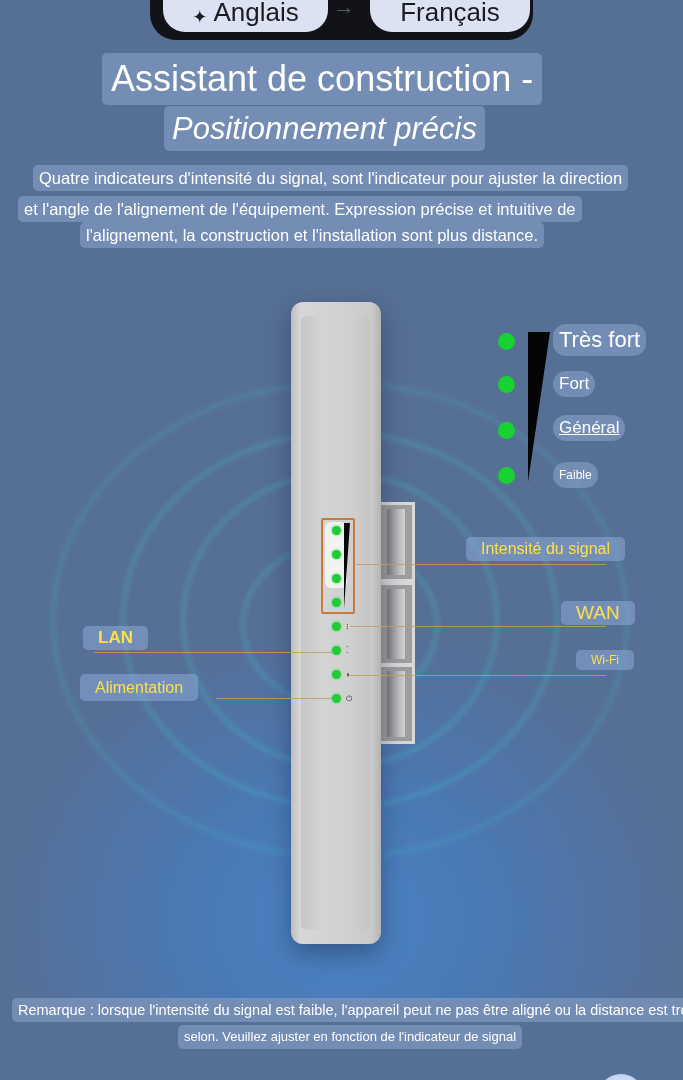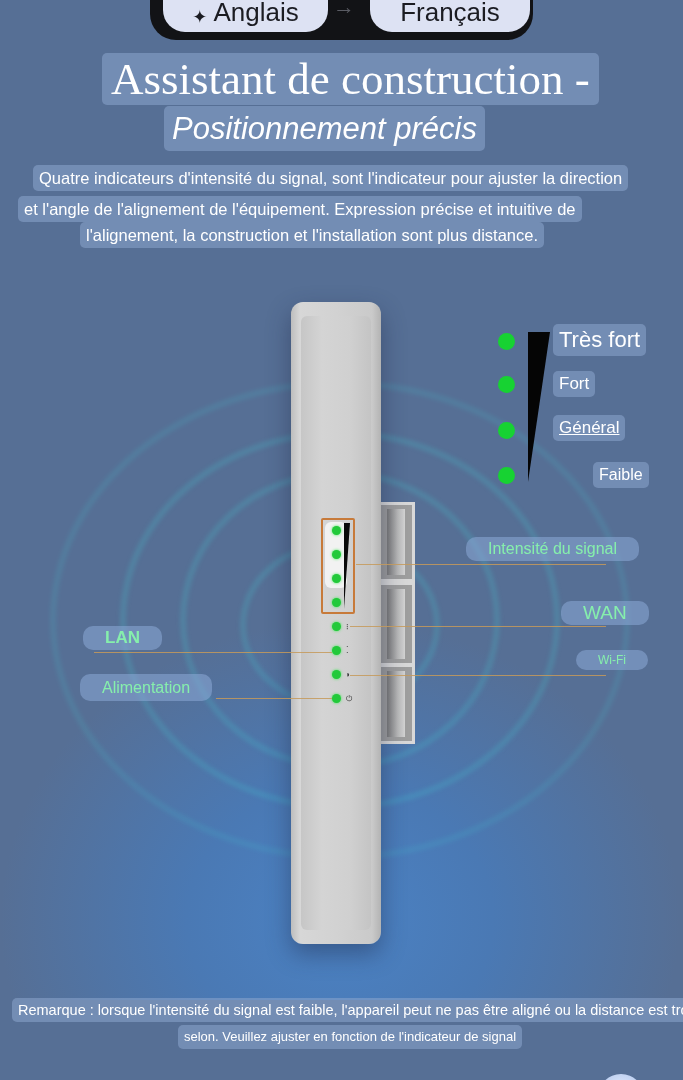--- a/index.html
+++ b/index.html
@@ -31,21 +31,21 @@
   }
   .lang-src { left: 163px; width: 165px; }
   .lang-dst { left: 370px; width: 160px; }
   .lang-arrow { position: absolute; left: 333px; top: -6px; color: #5a5c64; font-size: 22px; }
   .sparkle { font-size: 18px; margin-right: 6px; }
 
   .hl { background: rgba(140,165,205,0.55); border-radius: 5px; display: inline-block; }
 
   .title1 {
     position: absolute; left: 102px; top: 53px; height: 52px; padding: 0 9px;
-    font-size: 45px; line-height: 52px; color: #fff; font-family: Liberation Serif, serif;
+    font-size: 36px; line-height: 52px; color: #fff;
   }
   .title2 {
     position: absolute; left: 164px; top: 106px; height: 45px; padding: 0 8px;
     font-size: 31px; line-height: 45px; color: #fff; font-style: italic;
   }
   .desc-line {
     position: absolute; height: 26px; line-height: 26px; font-size: 16.5px; padding: 0 6px;
     color: #fff; white-space: nowrap;
   }
 
@@ -83,32 +83,32 @@
   }
   .led-wedge {
     position: absolute; left: 344px; top: 523px; width: 0; height: 0;
     border-left: 6px solid #0a0a0a; border-bottom: 86px solid transparent;
   }
   .icon-small { position: absolute; color: #3a3a3a; font-size: 8px; line-height: 8px; }
 
   .leader { position: absolute; height: 1px; background: #c59a5a; opacity: 0.85; }
 
   .callout {
-    position: absolute; height: 24px; line-height: 24px; padding: 0 22px; font-size: 16px;
-    background: rgba(140,170,215,0.55); border-radius: 10px; color: #86efac; white-space: nowrap;
+    position: absolute; height: 24px; line-height: 24px; padding: 0 15px; font-size: 16px;
+    background: rgba(140,170,215,0.55); border-radius: 5px; color: #fde047; white-space: nowrap;
   }
 
   
   .legend-dot { position: absolute; left: 498px; width: 17px; height: 17px; border-radius: 50%; background: #17d232; }
   .legend-wedge {
     position: absolute; left: 528px; top: 332px; width: 0; height: 0;
     border-left: 22px solid #050505; border-bottom: 150px solid transparent;
   }
   .legend-label {
-    position: absolute; left: 553px; padding: 0 6px; background: rgba(140,165,205,0.55); border-radius: 5px; color: #fff;
+    position: absolute; left: 553px; padding: 0 6px; background: rgba(140,165,205,0.55); border-radius: 13px; color: #fff;
   }
 
   .note-line { position: absolute; height: 24px; line-height: 24px; font-size: 14.5px; padding: 0 6px; color: #fff; white-space: nowrap; }
 
   .corner-fab {
     position: absolute; left: 598px; top: 1074px; width: 46px; height: 46px; border-radius: 50%;
     background: radial-gradient(circle at 50% 40%, #e8f0ff, #9fb8e6);
   }
 </style>
 </head>
@@ -138,21 +138,21 @@
 <div class="desc-line hl" style="left:80px;top:222px;">l'alignement, la construction et l'installation sont plus distance.</div>
 
 <div class="legend-dot" style="top:333px;"></div>
 <div class="legend-dot" style="top:376px;"></div>
 <div class="legend-dot" style="top:422px;"></div>
 <div class="legend-dot" style="top:467px;"></div>
 <div class="legend-wedge"></div>
 <div class="legend-label" style="top:324px;height:32px;line-height:32px;font-size:22px;">Très fort</div>
 <div class="legend-label" style="top:371px;height:26px;line-height:26px;font-size:17px;">Fort</div>
 <div class="legend-label" style="top:415px;height:26px;line-height:26px;font-size:17px;text-decoration:underline;">Général</div>
-<div class="legend-label" style="top:462px;height:26px;line-height:26px;font-size:16px;margin-left:40px;">Faible</div>
+<div class="legend-label" style="top:462px;height:26px;line-height:26px;font-size:12px;">Faible</div>
 
 <div class="bracket" style="top:502px;height:80px;"></div>
 <div class="bracket" style="top:582px;height:84px;"></div>
 <div class="bracket" style="top:664px;height:80px;"></div>
 
 <div class="device">
   <div class="device-inner"></div>
 </div>
 
 <div class="led-frame"></div>

